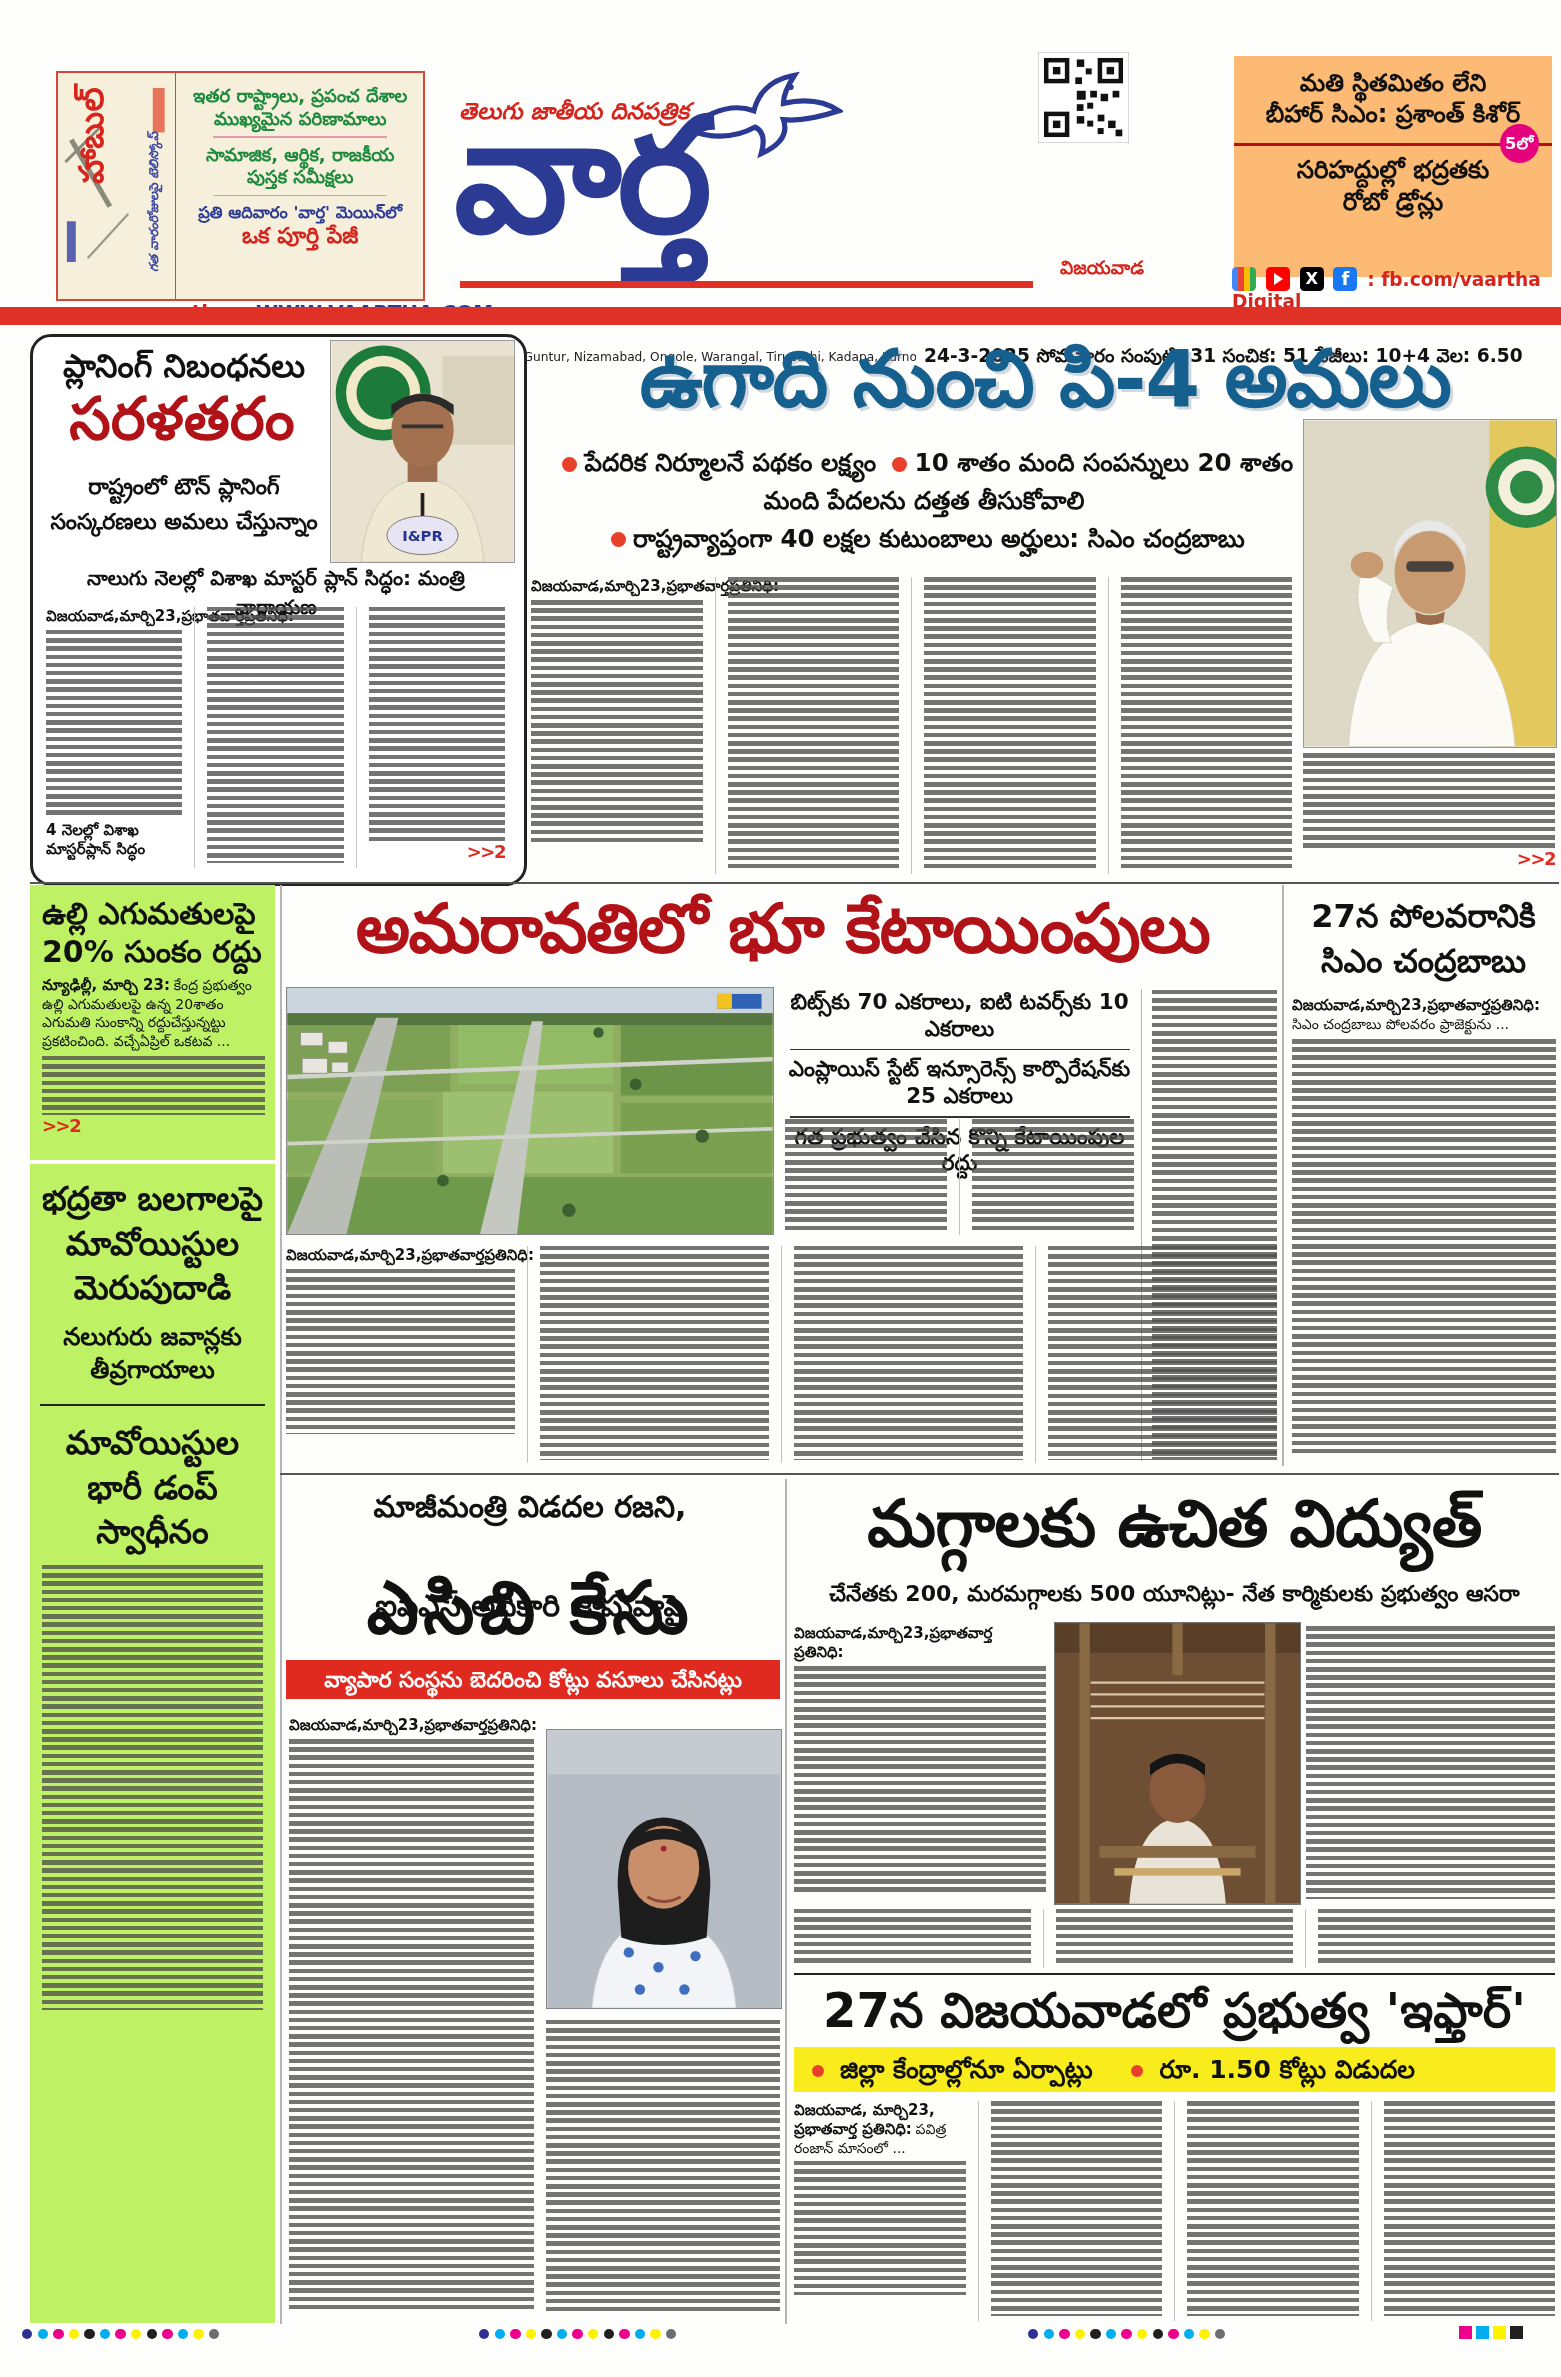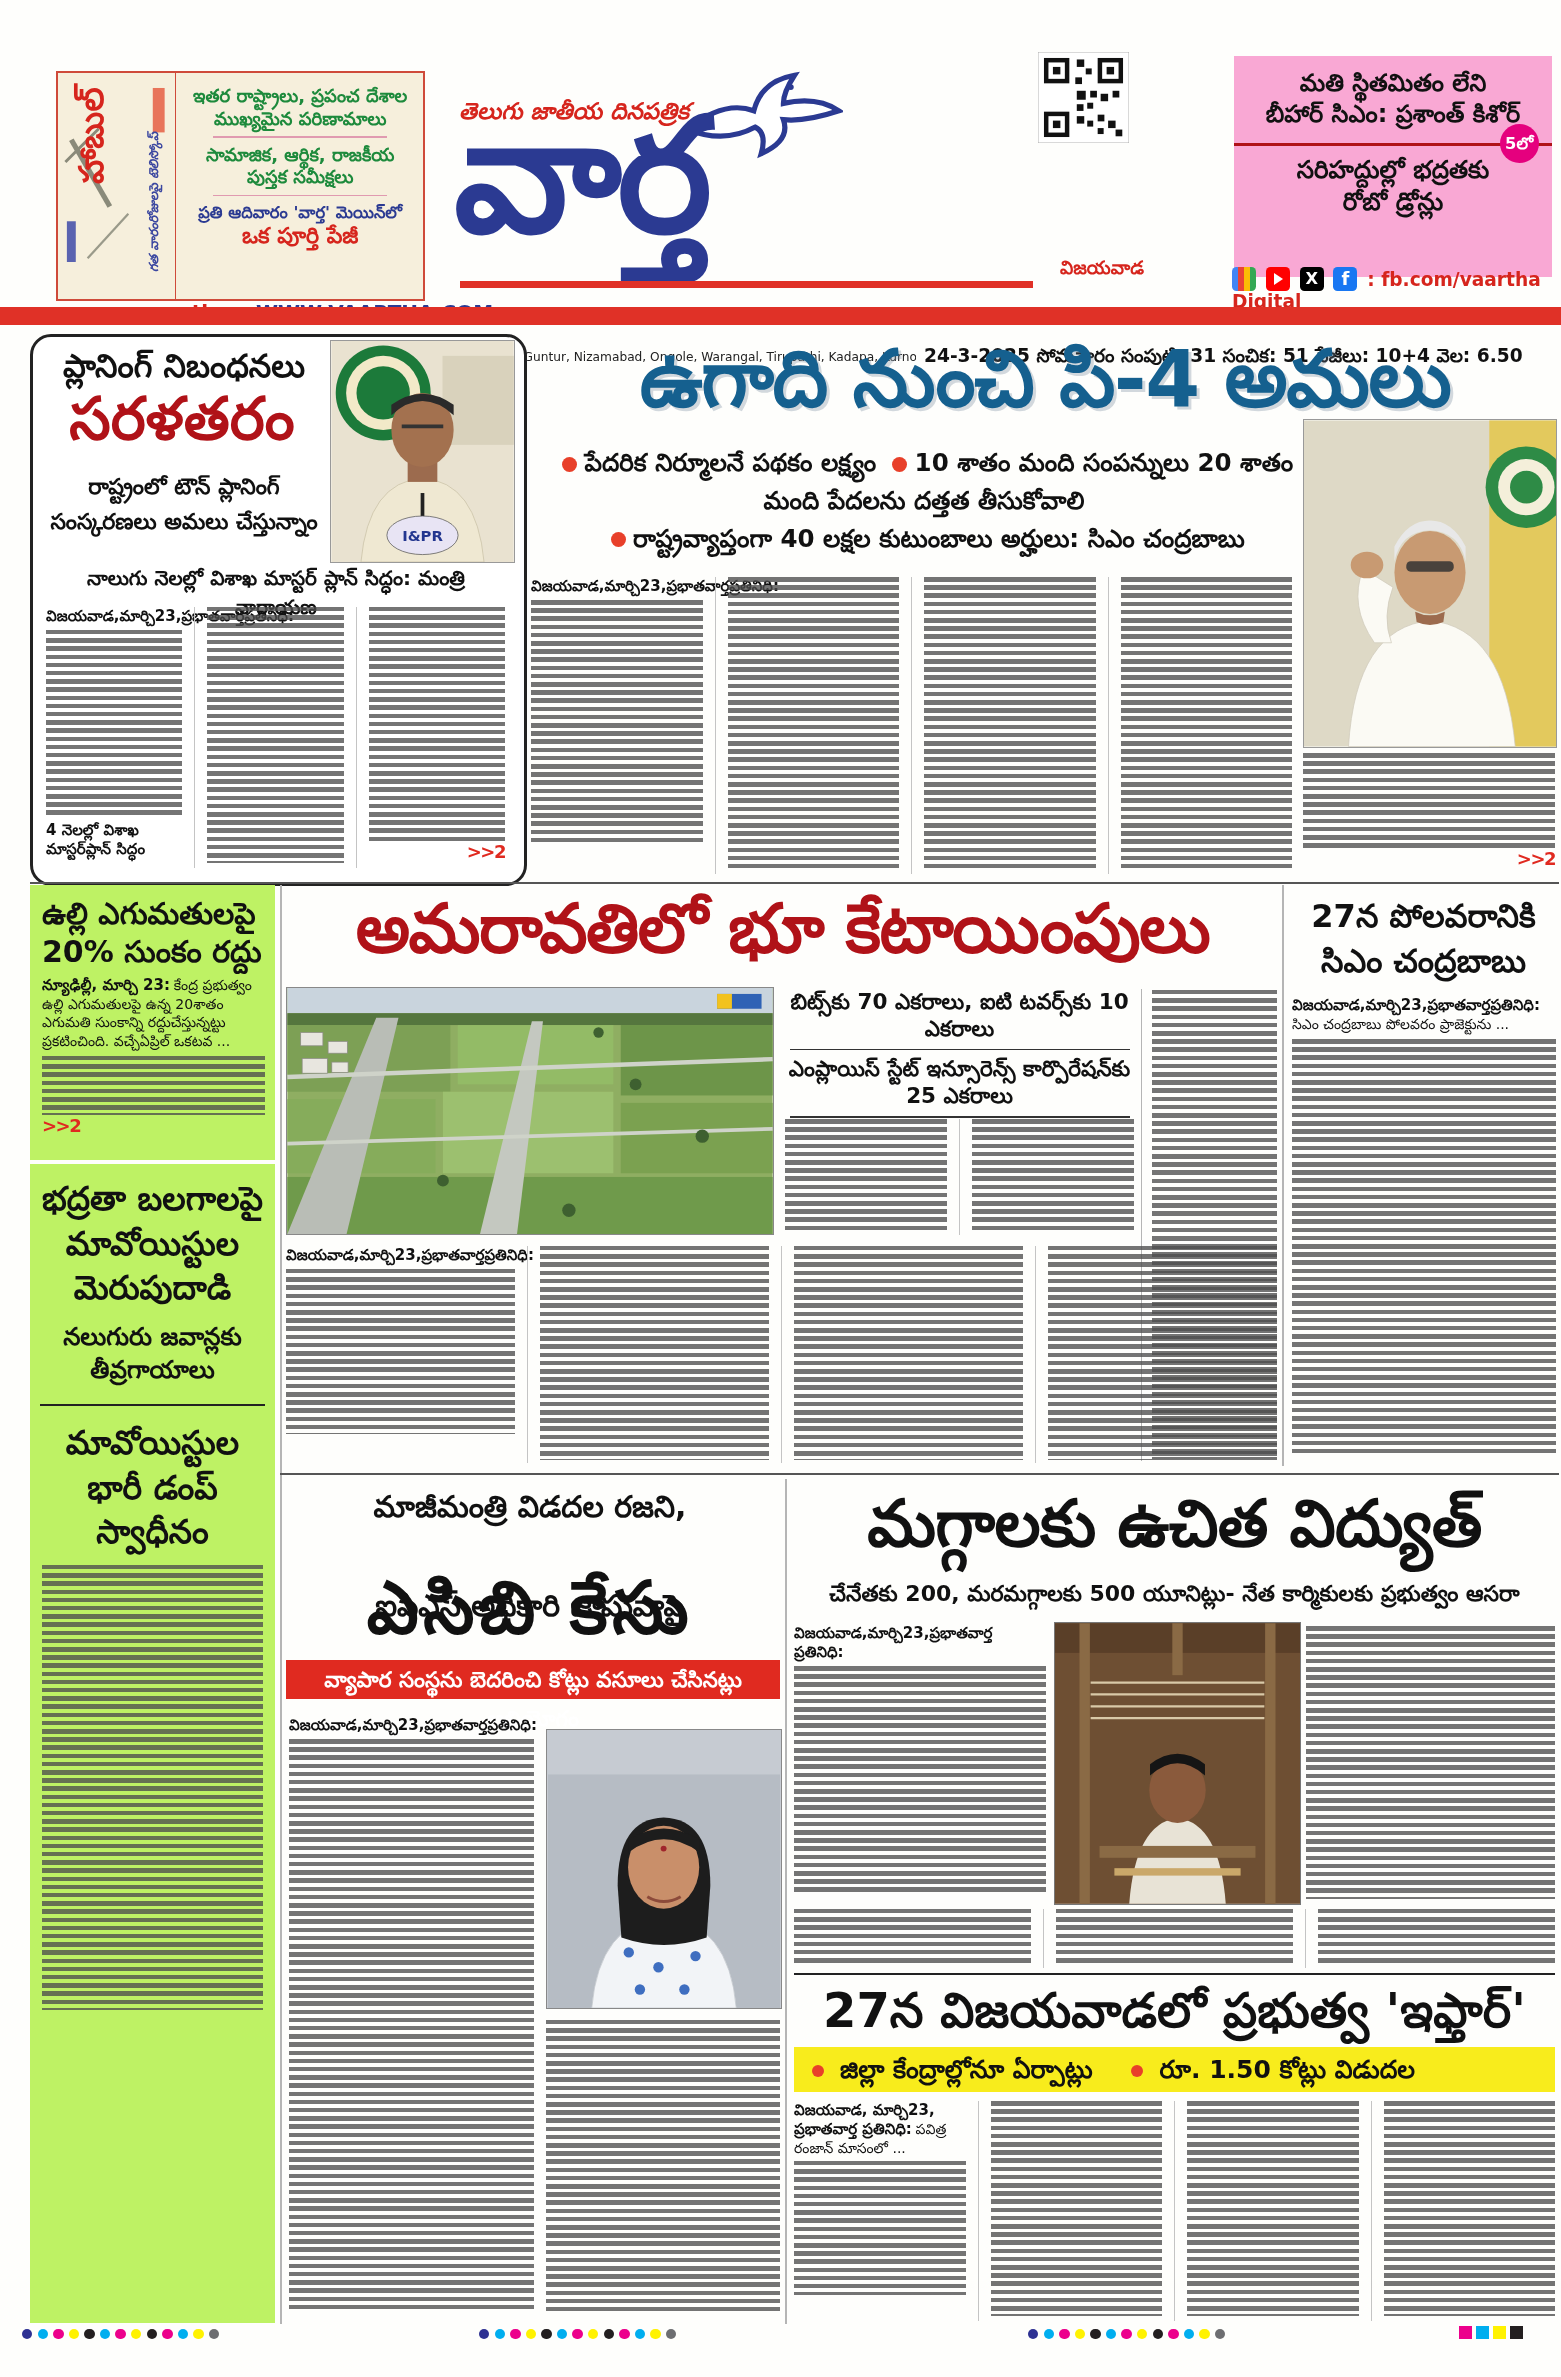--- a/index.html
+++ b/index.html
@@ -21,21 +21,21 @@
   .lead{font-size:14px;line-height:1.3;display:block;margin-bottom:4.5px;}
   .rule-h{background:#555;}
   .rule-v{background:#b5b5b5;}
   .more{color:#e02a20;font-weight:bold;font-size:18px;letter-spacing:-1.5px;}
   .bullet{display:inline-block;width:15px;height:15px;border-radius:50%;background:#e8402a;margin:0 7.4px;vertical-align:middle;}
   .dot{display:inline-block;width:10.4px;height:10.4px;border-radius:50%;margin-right:5.2px;}
   .sq{display:inline-block;width:12.6px;height:12.6px;margin-right:4.5px;}
   .strip-red{background:#e02a20;color:#fff;font-weight:bold;}
   .strip-yellow{background:#f8ec1c;color:#111;font-weight:bold;}
   .peach{background:#bef264;}
-  .beige{background:#f9a8d4;}
+  .beige{background:#fdba74;}
   .icon{display:inline-block;width:24px;height:24px;border-radius:4.5px;vertical-align:middle;margin-right:6px;position:relative;}
 </style>
 </head>
 <body>
 
 <div class="page">
 
   <div class="abs" style="left:56px;top:71px;width:365px;height:226px;border:2.2px solid #cf4a3a;background:#f6efdc;display:flex;">
     <div style="width:117px;position:relative;border-right:1.5px solid #cf4a3a;overflow:hidden;">
       <svg width="117" height="221" style="position:absolute;left:0;top:0;" viewBox="0 0 158 298">
@@ -256,20 +256,21 @@
         <circle cx="380" cy="300" r="9"></circle>
       </g>
     <rect x="580" y="8" width="60" height="20" fill="#2f62b5"></rect>
       <rect x="580" y="8" width="20" height="20" fill="#f2c21e"></rect>
   </svg>
   <div class="abs" style="left:785px;top:989px;width:349px;">
     <div class="bold ctr" style="font-size:21.5px;line-height:1.25;">బిట్స్‌కు 70 ఎకరాలు, ఐటి టవర్స్‌కు 10 ఎకరాలు</div>
     <div style="height:1.5px;background:#333;margin:6px 4.5px;"></div>
     <div class="bold ctr" style="font-size:21.5px;line-height:1.25;">ఎంప్లాయిస్ స్టేట్ ఇన్సూరెన్స్ కార్పొరేషన్‌కు 25 ఎకరాలు</div>
     <div style="height:1.5px;background:#333;margin:6px 4.5px;"></div>
+    <div class="bold ctr" style="font-size:21.5px;line-height:1.25;">గత ప్రభుత్వం చేసిన కొన్ని కేటాయింపుల రద్దు</div>
   </div>
   <div class="abs rule-v" style="left:1141px;top:989px;width:1.1px;height:472px;"></div>
   <div class="abs greek" style="left:1152px;top:990px;width:125px;height:469px;"></div>
   <div class="abs cols" style="left:785px;top:1119px;width:349px;height:116px;">
     <div class="col">
         <div class="greek" style="height:113px;"></div>
       </div>
     <div class="col">
         <div class="greek" style="height:113px;"></div>
       </div>

